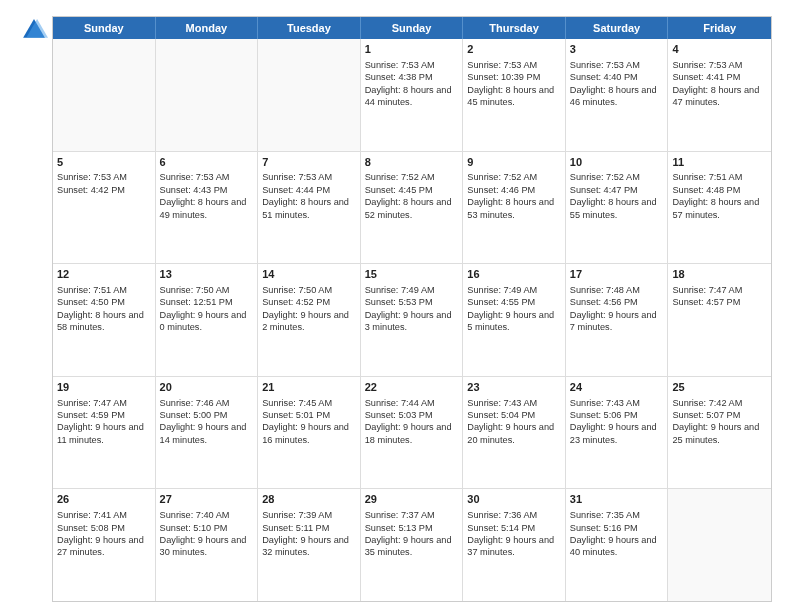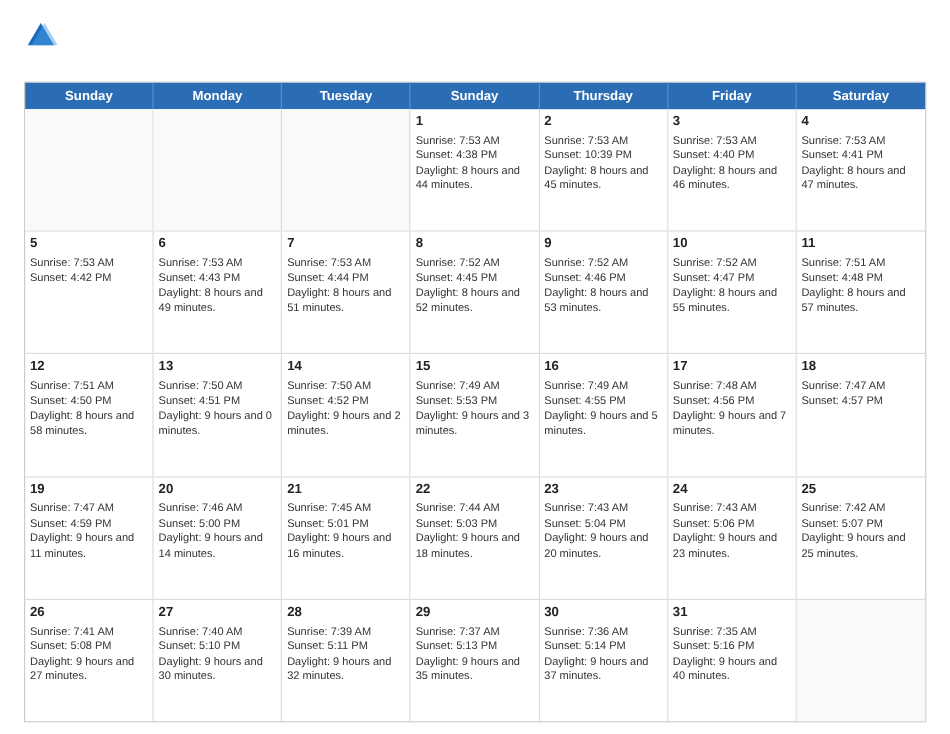--- a/index.html
+++ b/index.html
@@ -8,22 +8,21 @@
       background: #fff;
       width: 792px;
       height: 612px;
       overflow: hidden;
     }
     .page {
       width: 792px;
       height: 612px;
       padding: 16px 20px 10px 20px;
       display: flex;
-      flex-direction: column;
-      gap: 16px;
+      flex-direction: row;
     }
     .header {
       display: flex;
       justify-content: space-between;
       align-items: flex-start;
       margin-bottom: 8px;
     }
     .logo {
       display: flex;
       align-items: center;
@@ -127,22 +126,22 @@
     </div>
   </div>
 
   <div class="calendar">
     <div class="cal-header-row">
     <div class="cal-header-cell">Sunday</div>
         <div class="cal-header-cell">Monday</div>
         <div class="cal-header-cell">Tuesday</div>
         <div class="cal-header-cell">Sunday</div>
         <div class="cal-header-cell">Thursday</div>
+        <div class="cal-header-cell">Saturday</div>
         <div class="cal-header-cell">Friday</div>
-        <div class="cal-header-cell">Saturday</div>
       </div>
     <div class="cal-body">
     <div class="cal-week">
           <div class="cal-cell empty"></div>
           <div class="cal-cell empty"></div>
           <div class="cal-cell empty"></div>
           <div class="cal-cell"><span class="day-num">1</span><span>Sunrise: 7:53 AM</span><br><span>Sunset: 4:38 PM</span><br><span>Daylight: 8 hours and 44 minutes.</span></div>
           <div class="cal-cell"><span class="day-num">2</span><span>Sunrise: 7:53 AM</span><br><span>Sunset: 10:39 PM</span><br><span>Daylight: 8 hours and 45 minutes.</span></div>
           <div class="cal-cell"><span class="day-num">3</span><span>Sunrise: 7:53 AM</span><br><span>Sunset: 4:40 PM</span><br><span>Daylight: 8 hours and 46 minutes.</span></div>
           <div class="cal-cell"><span class="day-num">4</span><span>Sunrise: 7:53 AM</span><br><span>Sunset: 4:41 PM</span><br><span>Daylight: 8 hours and 47 minutes.</span></div>
@@ -151,21 +150,21 @@
           <div class="cal-cell"><span class="day-num">5</span><span>Sunrise: 7:53 AM</span><br><span>Sunset: 4:42 PM</span><br></div>
           <div class="cal-cell"><span class="day-num">6</span><span>Sunrise: 7:53 AM</span><br><span>Sunset: 4:43 PM</span><br><span>Daylight: 8 hours and 49 minutes.</span></div>
           <div class="cal-cell"><span class="day-num">7</span><span>Sunrise: 7:53 AM</span><br><span>Sunset: 4:44 PM</span><br><span>Daylight: 8 hours and 51 minutes.</span></div>
           <div class="cal-cell"><span class="day-num">8</span><span>Sunrise: 7:52 AM</span><br><span>Sunset: 4:45 PM</span><br><span>Daylight: 8 hours and 52 minutes.</span></div>
           <div class="cal-cell"><span class="day-num">9</span><span>Sunrise: 7:52 AM</span><br><span>Sunset: 4:46 PM</span><br><span>Daylight: 8 hours and 53 minutes.</span></div>
           <div class="cal-cell"><span class="day-num">10</span><span>Sunrise: 7:52 AM</span><br><span>Sunset: 4:47 PM</span><br><span>Daylight: 8 hours and 55 minutes.</span></div>
           <div class="cal-cell"><span class="day-num">11</span><span>Sunrise: 7:51 AM</span><br><span>Sunset: 4:48 PM</span><br><span>Daylight: 8 hours and 57 minutes.</span></div>
         </div>
         <div class="cal-week">
           <div class="cal-cell"><span class="day-num">12</span><span>Sunrise: 7:51 AM</span><br><span>Sunset: 4:50 PM</span><br><span>Daylight: 8 hours and 58 minutes.</span></div>
-          <div class="cal-cell"><span class="day-num">13</span><span>Sunrise: 7:50 AM</span><br><span>Sunset: 4:51 PM</span><br><span>Daylight: 9 hours and 0 minutes.</span></div>
+          <div class="cal-cell"><span class="day-num">13</span><span>Sunrise: 7:50 AM</span><br><span>Sunset: 12:51 PM</span><br><span>Daylight: 9 hours and 0 minutes.</span></div>
           <div class="cal-cell"><span class="day-num">14</span><span>Sunrise: 7:50 AM</span><br><span>Sunset: 4:52 PM</span><br><span>Daylight: 9 hours and 2 minutes.</span></div>
           <div class="cal-cell"><span class="day-num">15</span><span>Sunrise: 7:49 AM</span><br><span>Sunset: 5:53 PM</span><br><span>Daylight: 9 hours and 3 minutes.</span></div>
           <div class="cal-cell"><span class="day-num">16</span><span>Sunrise: 7:49 AM</span><br><span>Sunset: 4:55 PM</span><br><span>Daylight: 9 hours and 5 minutes.</span></div>
           <div class="cal-cell"><span class="day-num">17</span><span>Sunrise: 7:48 AM</span><br><span>Sunset: 4:56 PM</span><br><span>Daylight: 9 hours and 7 minutes.</span></div>
           <div class="cal-cell"><span class="day-num">18</span><span>Sunrise: 7:47 AM</span><br><span>Sunset: 4:57 PM</span><br></div>
         </div>
         <div class="cal-week">
           <div class="cal-cell"><span class="day-num">19</span><span>Sunrise: 7:47 AM</span><br><span>Sunset: 4:59 PM</span><br><span>Daylight: 9 hours and 11 minutes.</span></div>
           <div class="cal-cell"><span class="day-num">20</span><span>Sunrise: 7:46 AM</span><br><span>Sunset: 5:00 PM</span><br><span>Daylight: 9 hours and 14 minutes.</span></div>
           <div class="cal-cell"><span class="day-num">21</span><span>Sunrise: 7:45 AM</span><br><span>Sunset: 5:01 PM</span><br><span>Daylight: 9 hours and 16 minutes.</span></div>

